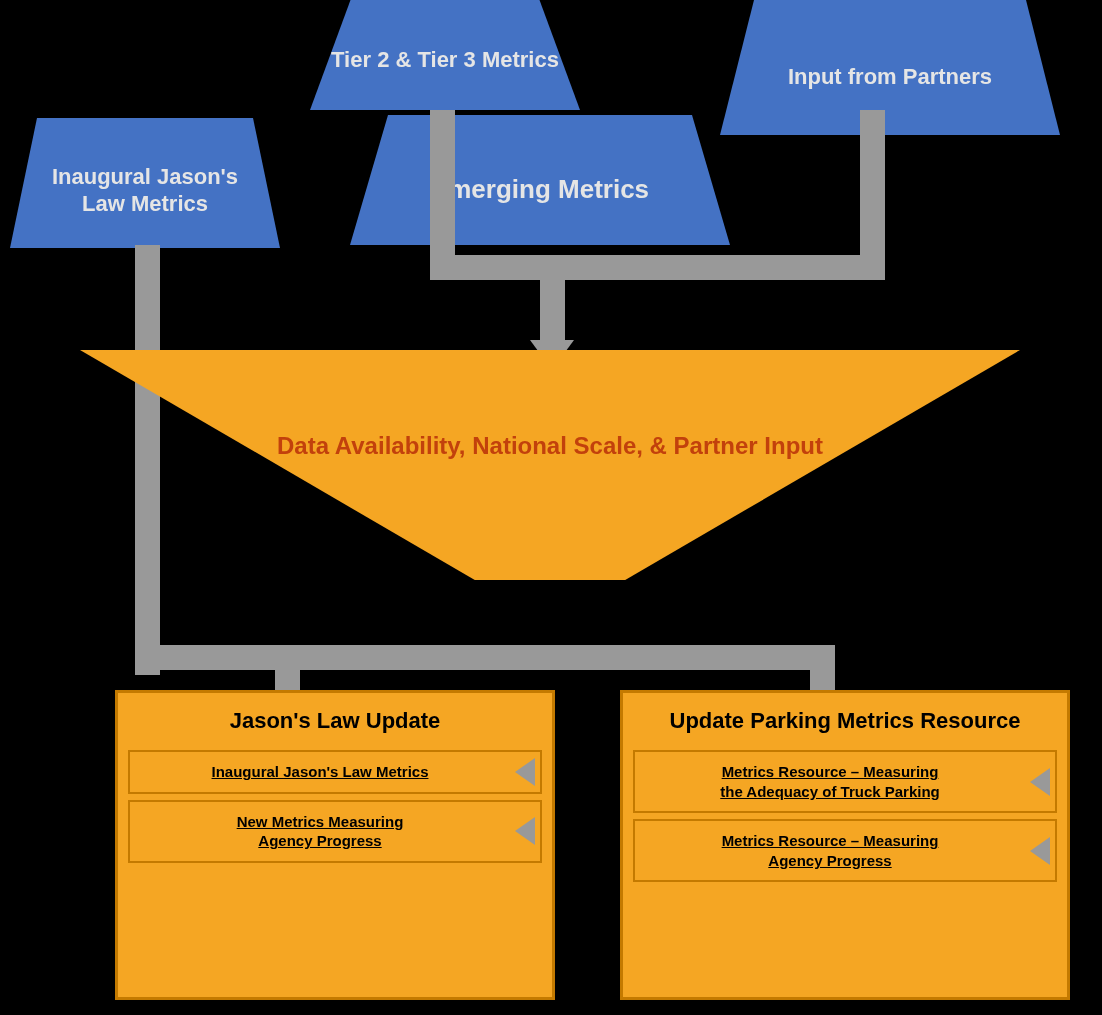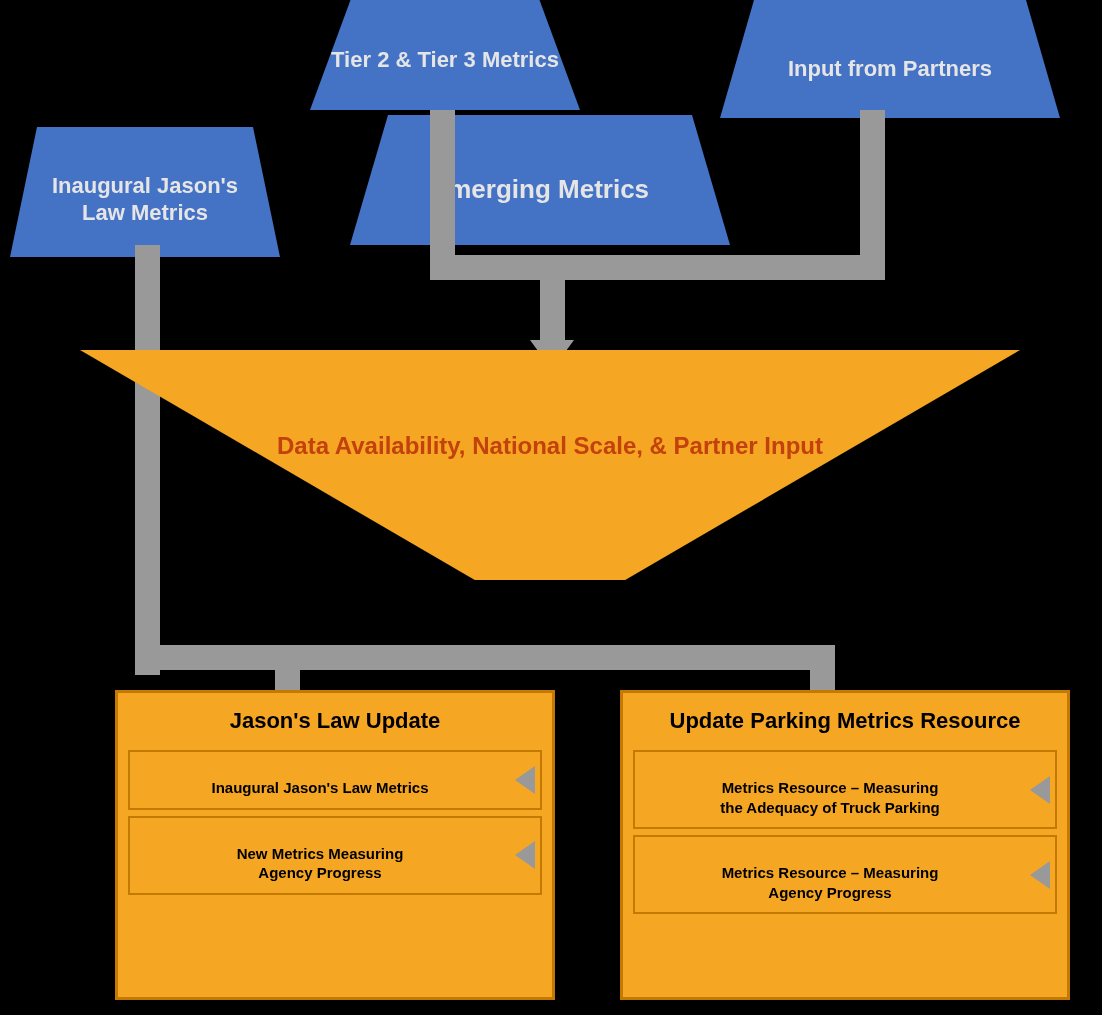--- a/index.html
+++ b/index.html
@@ -42,34 +42,34 @@
       left: 310px;
       clip-path: polygon(15% 0%, 85% 0%, 100% 100%, 0% 100%);
       font-size: 22px;
       line-height: 1.2;
       padding-top: 10px;
     }
 
     
     .input-trap {
       width: 340px;
-      height: 118px;
+      height: 135px;
       top: 0px;
       left: 720px;
       clip-path: polygon(10% 0%, 90% 0%, 100% 100%, 0% 100%);
       font-size: 22px;
       line-height: 1.2;
       padding-top: 20px;
     }
 
     
     .inaugural-trap {
       width: 270px;
       height: 130px;
-      top: 127px;
+      top: 118px;
       left: 10px;
       clip-path: polygon(10% 0%, 90% 0%, 100% 100%, 0% 100%);
       font-size: 22px;
       line-height: 1.2;
       padding-top: 15px;
     }
 
     
     .emerging-trap {
       width: 380px;
@@ -258,26 +258,27 @@
       text-align: center;
       padding: 15px 10px 10px 10px;
       line-height: 1.2;
     }
 
     
     .box-item {
       background: #F5A623;
       border: 2px solid #c47a00;
       margin: 6px 10px;
-      padding: 26px 40px 10px 10px;
+      padding: 10px 40px 10px 10px;
       font-size: 15px;
       font-weight: bold;
       text-align: center;
       position: relative;
       line-height: 1.3;
+      text-decoration: underline;
     }
 
     
     .box-item::after {
       content: '';
       position: absolute;
       right: 5px;
       top: 50%;
       transform: translateY(-50%);
       width: 0;

